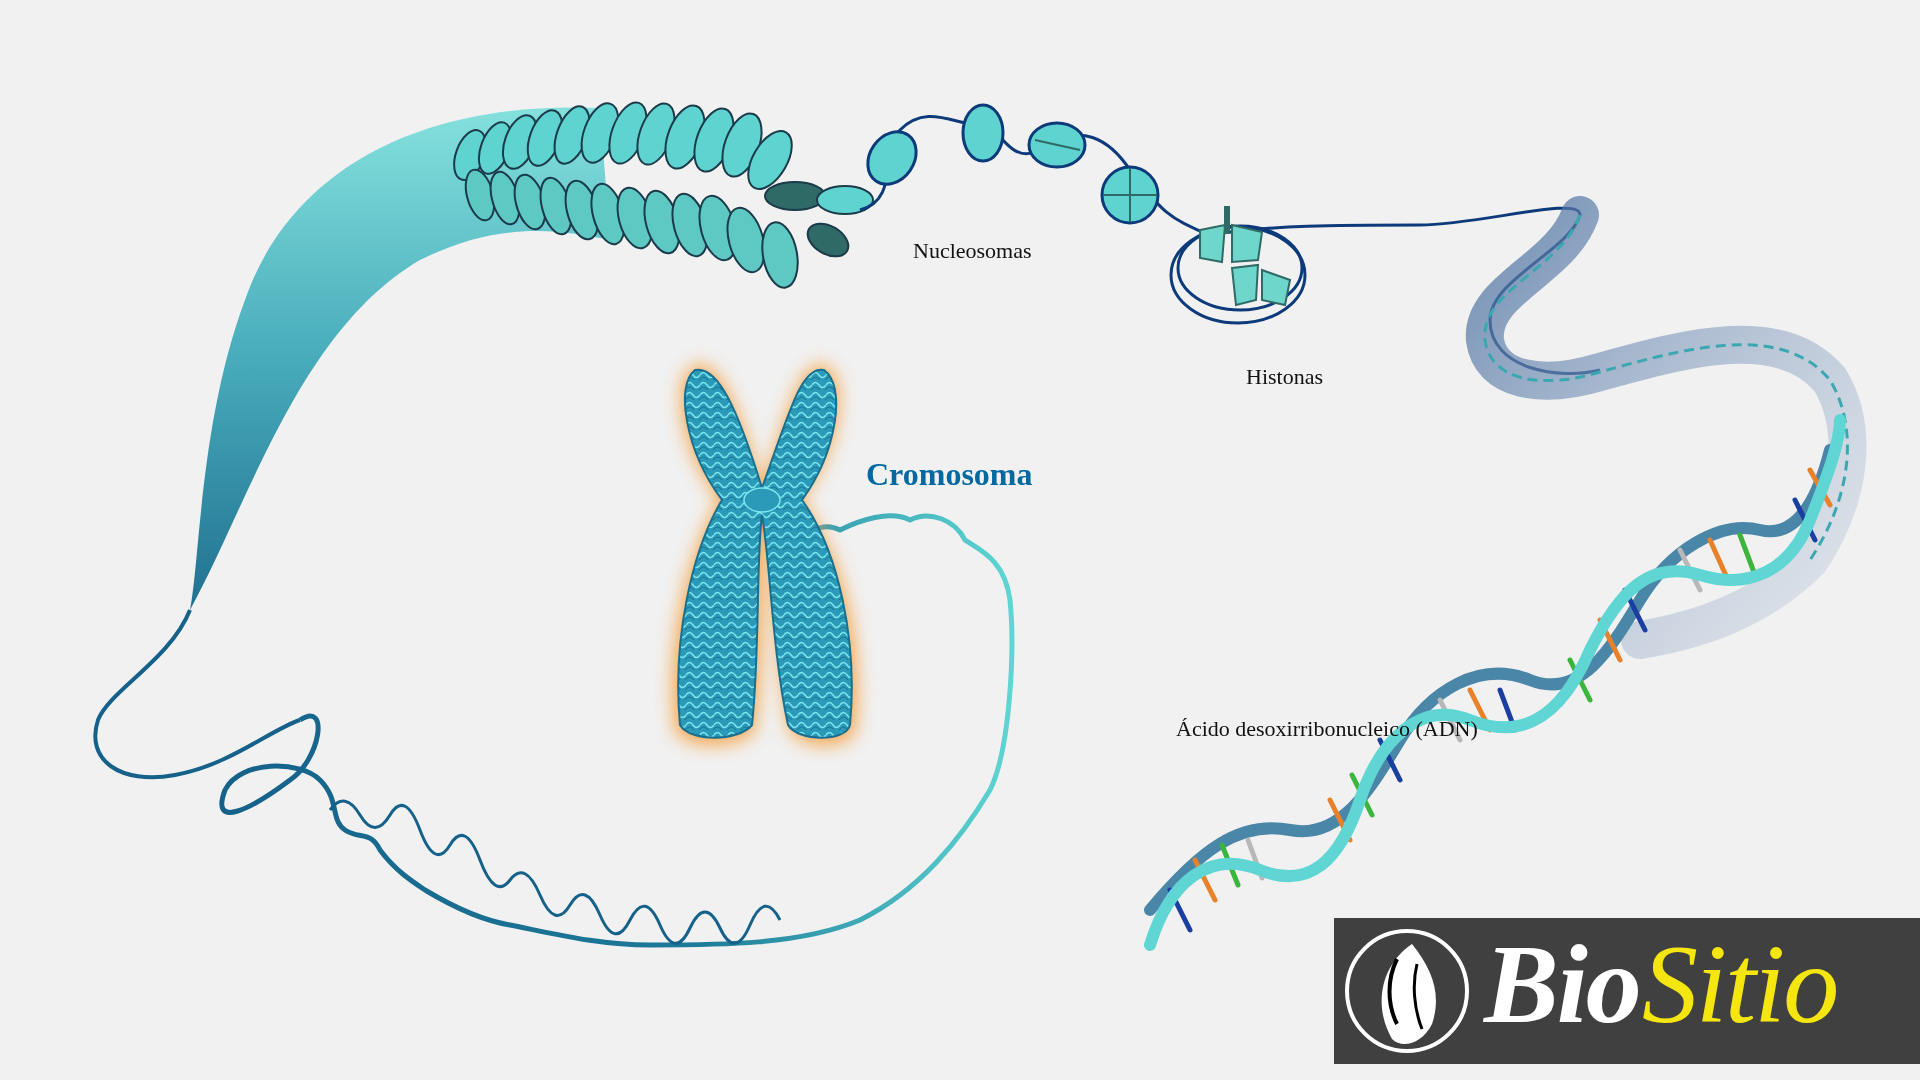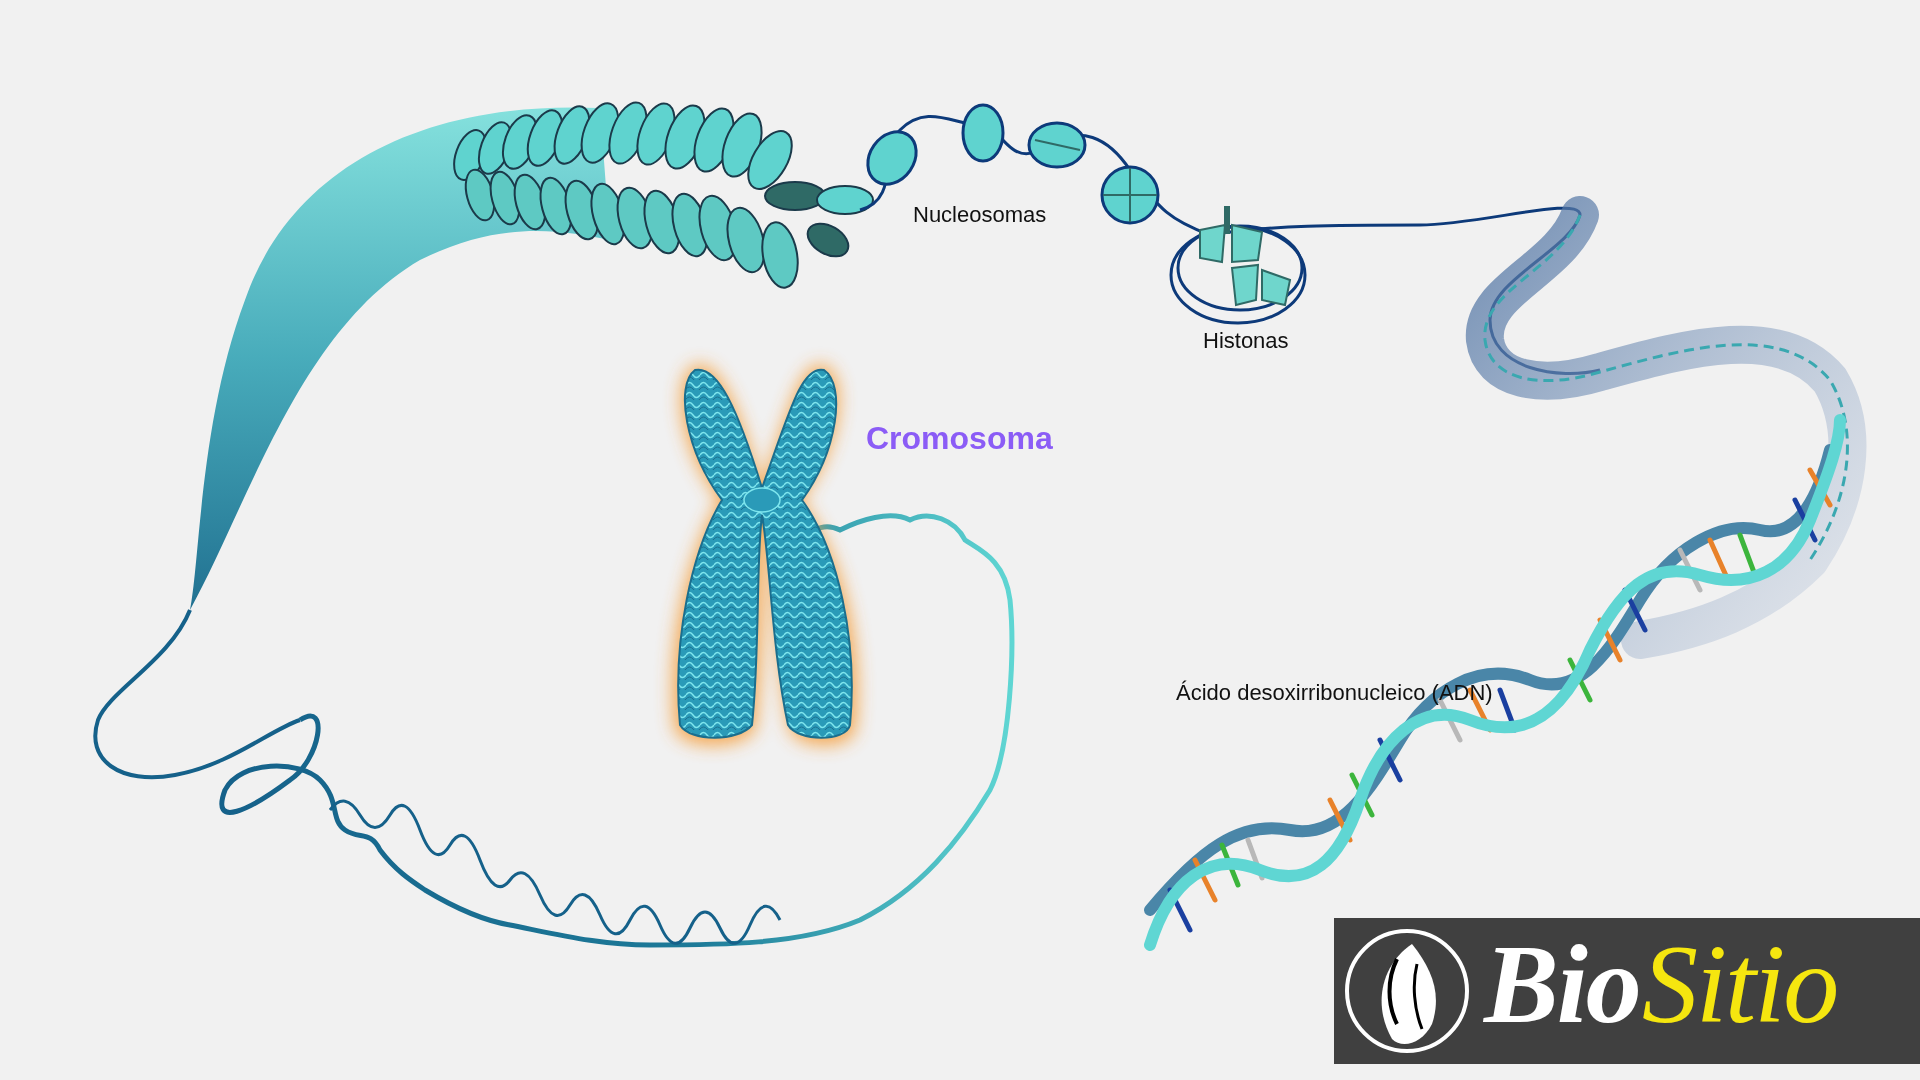--- a/index.html
+++ b/index.html
@@ -1,20 +1,20 @@
 <!DOCTYPE html>
 <html><head>
 <meta charset="utf-8">
 <style>
   html, body { margin: 0; padding: 0; }
   body { width: 1920px; height: 1080px; background: #f1f1f1; position: relative; overflow: hidden; font-family: "Liberation Sans", sans-serif; }
   svg.art { position: absolute; left: 0; top: 0; width: 1920px; height: 1080px; }
-  .label { position: absolute; color: #111; white-space: nowrap; font-family: Liberation Sans, sans-serif; }
+  .label { position: absolute; color: #111; white-space: nowrap; font-family: Liberation Serif, serif; margin-top: 36px; }
   .label.regular { font-size: 22px; }
-  .label.bold { font-size: 32px; font-weight: bold; color: #8b5cf6; }
+  .label.bold { font-size: 32px; font-weight: bold; color: #0369a1; }
   .logo { position: absolute; left: 1334px; top: 918px; width: 659px; height: 146px; background: #404040; overflow: hidden; }
   .logo .emblem { position: absolute; left: 8px; top: 6px; width: 130px; height: 134px; }
   .logo .bio { position: absolute; left: 150px; top: 2px; font-family: "Liberation Serif", serif; font-style: italic; font-weight: bold; font-size: 112px; color: #ffffff; letter-spacing: -2px; }
   .logo .sitio { position: absolute; left: 308px; top: 2px; font-family: "Liberation Serif", serif; font-style: italic; font-weight: normal; font-size: 112px; color: #f5e60f; letter-spacing: -2px; }
   .logo .dotcom { position: absolute; right: 10px; top: 102px; font-family: "Liberation Serif", serif; font-weight: bold; font-size: 34px; color: #ffffff; margin-top: 33px; }
 </style>
 </head>
 <body>
 
 <svg class="art" viewBox="0 0 1920 1080" xmlns="http://www.w3.org/2000/svg">
@@ -151,21 +151,21 @@
   <g>
     <g filter="url(#blurGlow)" opacity="0.9">
       <path d="M 695 365 C 670 380 680 450 720 500 C 690 550 665 640 675 730 C 685 750 740 750 755 730 C 765 650 760 560 765 520 C 775 560 775 650 790 730 C 800 750 850 750 855 730 C 865 640 840 550 800 500 C 840 450 850 380 825 365 C 800 360 790 410 762 490 C 740 410 720 360 695 365 Z" fill="#f5a040"></path>
     </g>
     <path d="M 695 370 C 675 385 685 450 722 500 C 692 550 672 640 680 725 C 690 742 738 742 752 725 C 760 650 756 560 762 515 C 770 560 772 650 788 725 C 798 742 846 742 850 725 C 858 640 838 550 802 500 C 838 450 846 385 824 370 C 802 365 790 410 762 488 C 738 410 718 365 695 370 Z" fill="url(#coilPattern)" stroke="#1a6e8e" stroke-width="2"></path>
     <ellipse cx="762" cy="500" rx="18" ry="12" fill="#2a9ab8" stroke="#7ee6ee" stroke-width="1.5"></ellipse>
   </g>
 </svg>
 
 <div class="label regular" style="left:913px; top:202px;">Nucleosomas</div>
-<div class="label regular" style="left:1203px; top:328px;">Histonas</div>
+<div class="label regular" style="left:1246px; top:328px;">Histonas</div>
 <div class="label bold" style="left:866px; top:420px;">Cromosoma</div>
 <div class="label regular" style="left:1176px; top:680px;text-align:center;">Ácido desoxirribonucleico (ADN)</div>
 
 <div class="logo">
   <svg class="emblem" viewBox="0 0 130 134">
     <circle cx="65" cy="67" r="60" fill="none" stroke="#ffffff" stroke-width="4"></circle>
     <path d="M 70 20 C 40 40 30 80 50 115 C 60 125 80 120 90 100 C 100 70 90 45 70 20 Z" fill="#ffffff"></path>
     <path d="M 55 35 C 45 55 45 80 55 100" fill="none" stroke="#000" stroke-width="4"></path>
     <path d="M 75 40 C 70 60 72 85 80 105" fill="none" stroke="#000" stroke-width="3"></path>
   </svg>

